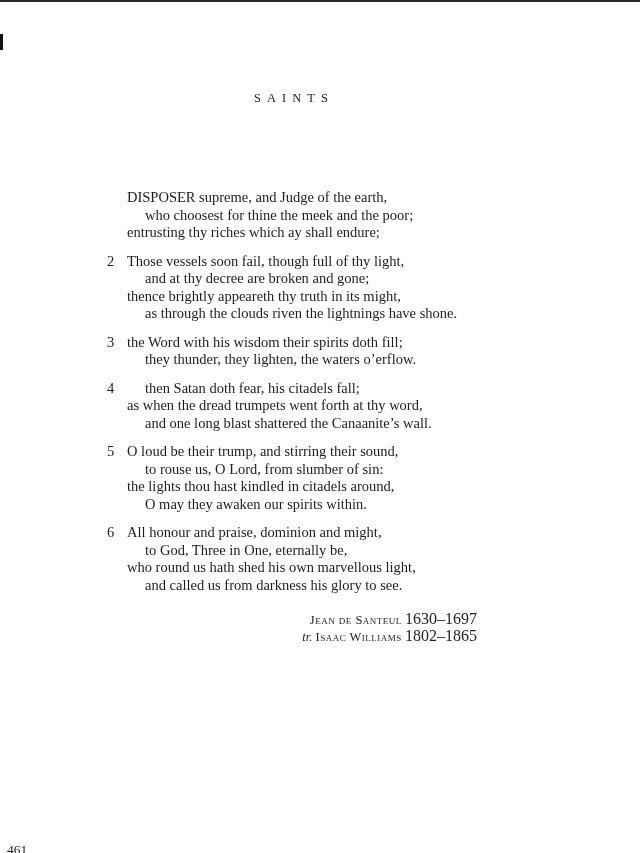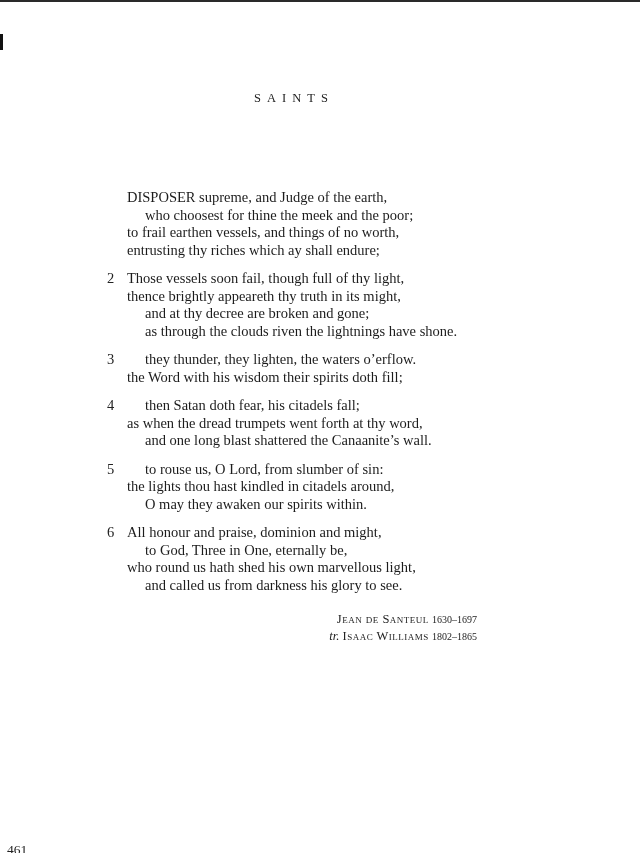--- a/index.html
+++ b/index.html
@@ -73,21 +73,21 @@
     width: 350px;
     text-align: right;
   }
   .attr-line {
     font-size: 12.5px;
     line-height: 16px;
     color: #222;
   }
   .sc { font-variant: small-caps; letter-spacing: 0.5px; }
   .tr-prefix { font-style: italic; }
-  .attr-dates { font-size: 10px; }
+  .attr-dates { font-size: 16px; }
   .page-number {
     position: absolute;
     bottom: 36px; left: 0;
     width: 100%;
     font-size: 13.5px;
     color: #222;
   }
 </style>
 </head>
 <body>
@@ -99,55 +99,55 @@
 
   <div class="running-head">SAINTS</div>
 
   <div class="hymn">
 
     <div class="verse">
       <div class="verse-num"></div>
       <div class="verse-lines">
         <div class="line">DISPOSER supreme, and Judge of the earth,</div>
         <div class="line indent">who choosest for thine the meek and the poor;</div>
-        <div class="line">to frail earthen vessels, and things of no worth,</div>
         <div class="line">entrusting thy riches which ay shall endure;</div>
       </div>
     </div>
 
     <div class="verse">
       <div class="verse-num">2</div>
       <div class="verse-lines">
         <div class="line">Those vessels soon fail, though full of thy light,</div>
+        <div class="line indent">and at thy decree are broken and gone;</div>
         <div class="line">thence brightly appeareth thy truth in its might,</div>
-        <div class="line indent">and at thy decree are broken and gone;</div>
         <div class="line indent">as through the clouds riven the lightnings have shone.</div>
       </div>
     </div>
 
     <div class="verse">
       <div class="verse-num">3</div>
       <div class="verse-lines">
+        <div class="line">the Word with his wisdom their spirits doth fill;</div>
         <div class="line indent">they thunder, they lighten, the waters o’erflow.</div>
-        <div class="line">the Word with his wisdom their spirits doth fill;</div>
       </div>
     </div>
 
     <div class="verse">
       <div class="verse-num">4</div>
       <div class="verse-lines">
         <div class="line indent">then Satan doth fear, his citadels fall;</div>
         <div class="line">as when the dread trumpets went forth at thy word,</div>
         <div class="line indent">and one long blast shattered the Canaanite’s wall.</div>
       </div>
     </div>
 
     <div class="verse">
       <div class="verse-num">5</div>
       <div class="verse-lines">
+        <div class="line">O loud be their trump, and stirring their sound,</div>
         <div class="line indent">to rouse us, O Lord, from slumber of sin:</div>
         <div class="line">the lights thou hast kindled in citadels around,</div>
         <div class="line indent">O may they awaken our spirits within.</div>
       </div>
     </div>
 
     <div class="verse">
       <div class="verse-num">6</div>
       <div class="verse-lines">
         <div class="line">All honour and praise, dominion and might,</div>

